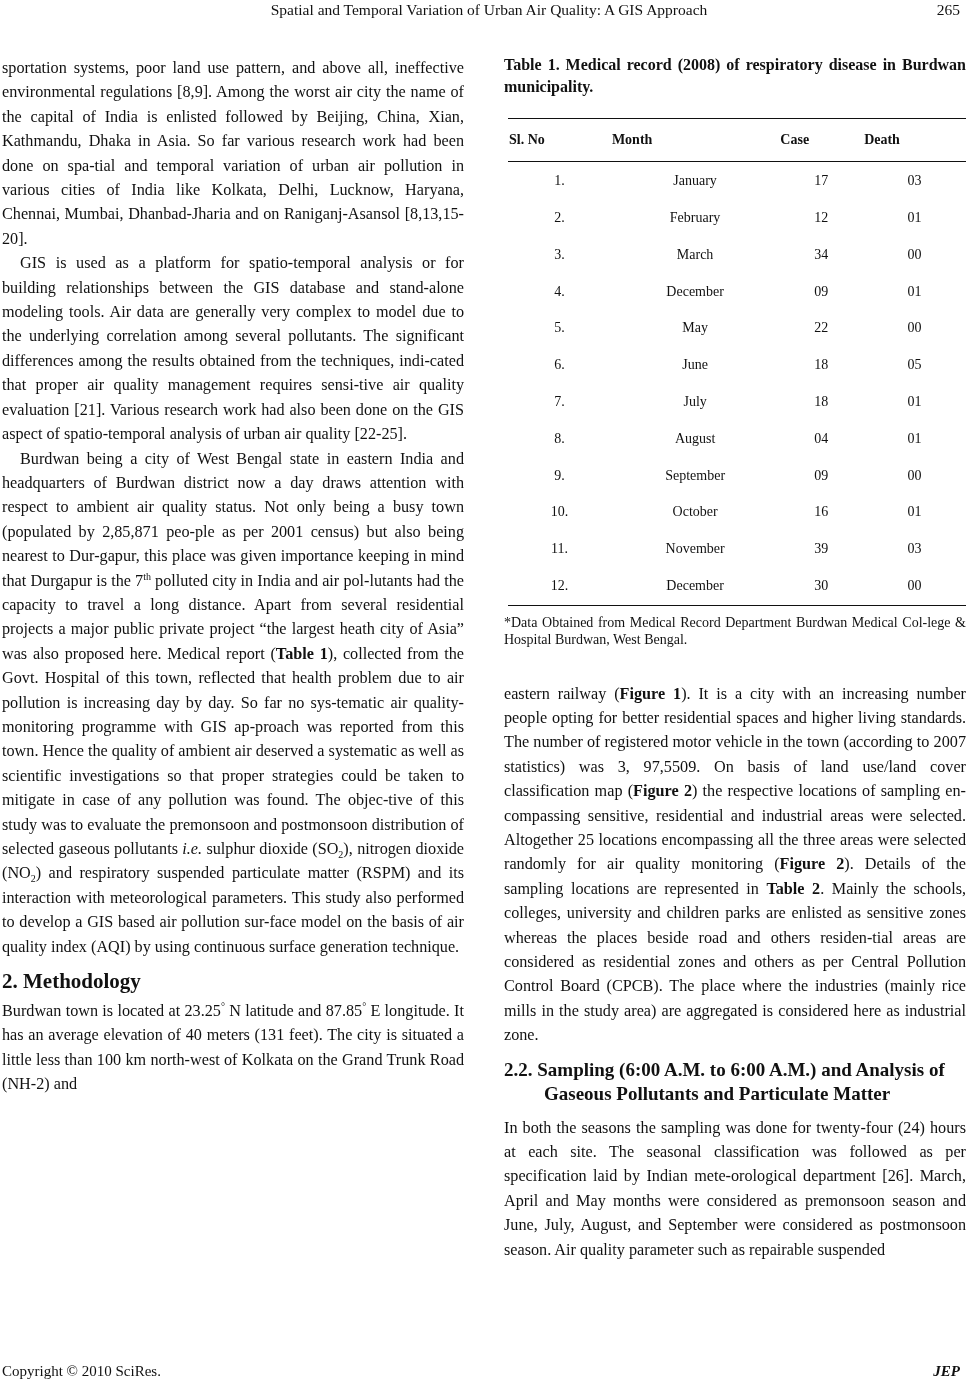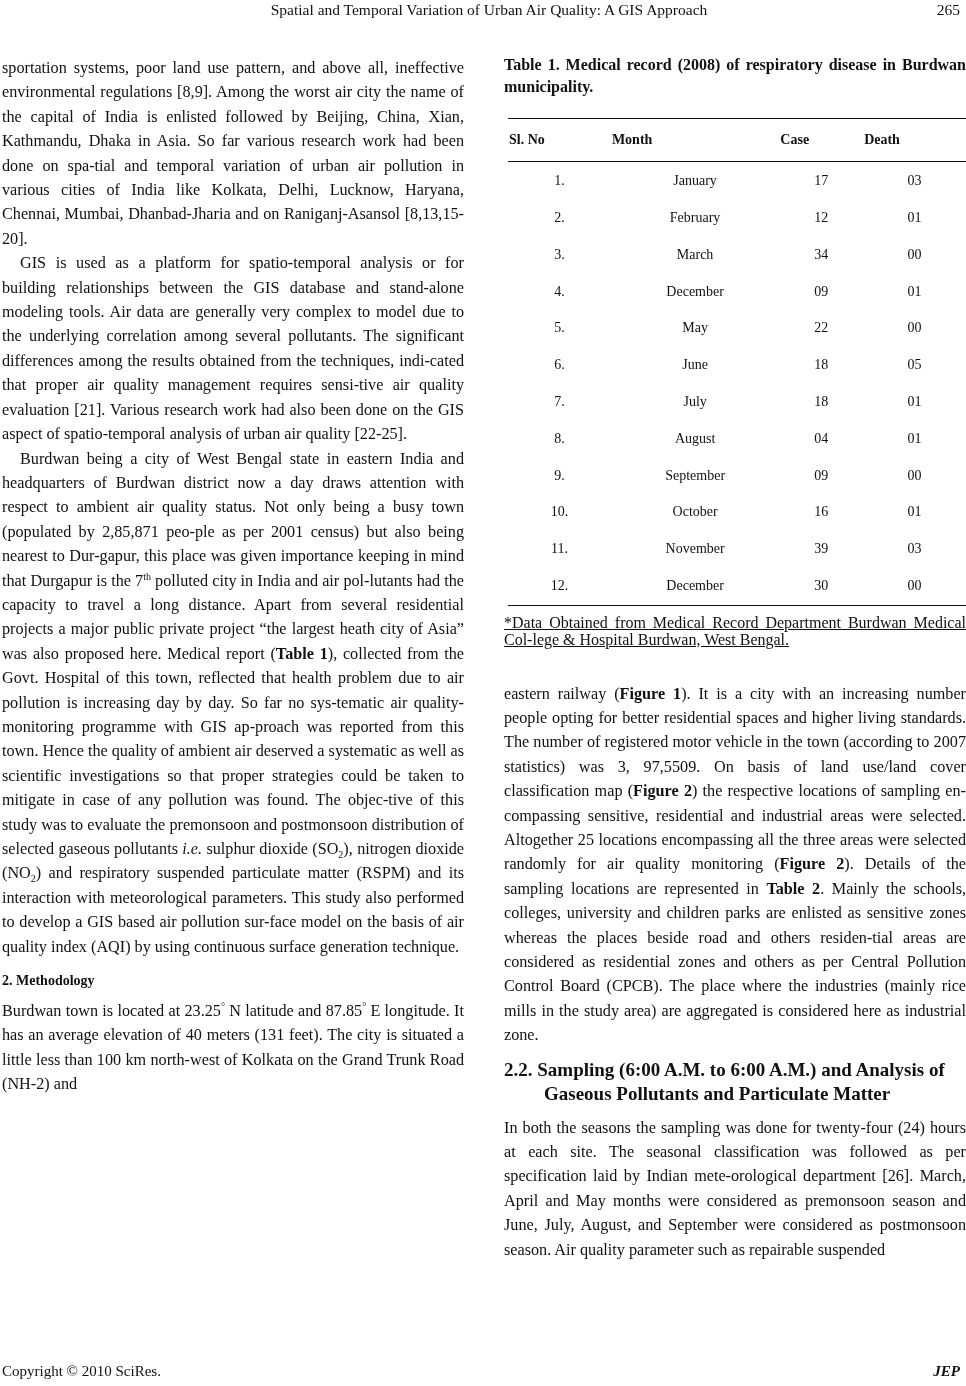--- a/index.html
+++ b/index.html
@@ -15,38 +15,38 @@
   .running-head .pno { position: absolute; right: 6px; top: 0; }
 
   .col { position: absolute; top: 56px; width: 462px; font-size: 16.2px; line-height: 24.4px; }
   .col.left { left: 2px; }
   .col.right { left: 504px; }
 
   p { margin: 0; text-align: justify; hyphens: none; }
   p.indent { text-indent: 18px; }
   sup, sub { font-size: 10px; line-height: 0; }
 
-  h2.section { font-size: 14px; font-weight: bold; margin: 8px 0 4px 0; line-height: 28px; }
+  h2.section { font-size: 21px; font-weight: bold; margin: 8px 0 4px 0; line-height: 28px; }
   h3.subsection { font-size: 19px; font-weight: bold; margin: 4px 0 8px 0; line-height: 26px; }
   h3.subsection.hanging { padding-left: 40px; text-indent: -40px; margin-top: 10px; margin-bottom: 10px; line-height: 24px; }
 
   .table-caption { font-weight: bold; font-size: 16px; line-height: 22px; text-align: justify; margin-top: -2px; }
   table.data {
     width: 458px; margin-left: 4px; margin-top: 20px;
     border-collapse: collapse; font-size: 14px;
   }
   table.data thead th {
     font-weight: bold; height: 40px;
     border-top: 1.5px solid #111; border-bottom: 1.5px solid #111;
     text-align: left;
   }
   table.data tbody td { text-align: center; height: 34.8px; }
   table.data tbody tr:first-child td { padding-top: 2px; }
   table.data tbody tr:last-child td { border-bottom: 1.5px solid #111; }
-  .footnote { font-size: 16px; line-height: 17px; margin-top: 8px; text-align: justify; text-decoration: underline; }
+  .footnote { font-size: 14px; line-height: 17px; margin-top: 8px; text-align: justify; }
 
   .footer {
     position: absolute; top: 1363px; left: 0; width: 966px; height: 20px;
     font-size: 15px;
   }
   .footer .copy { position: absolute; left: 2px; }
   .footer .journal { position: absolute; right: 6px; font-weight: bold; font-style: italic; }
 </style>
 </head>
 <body>

